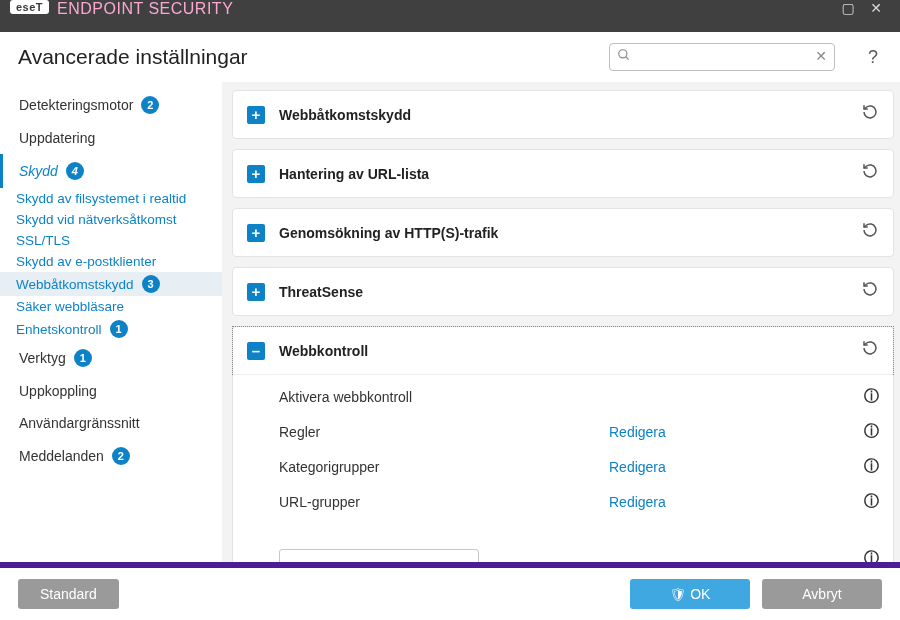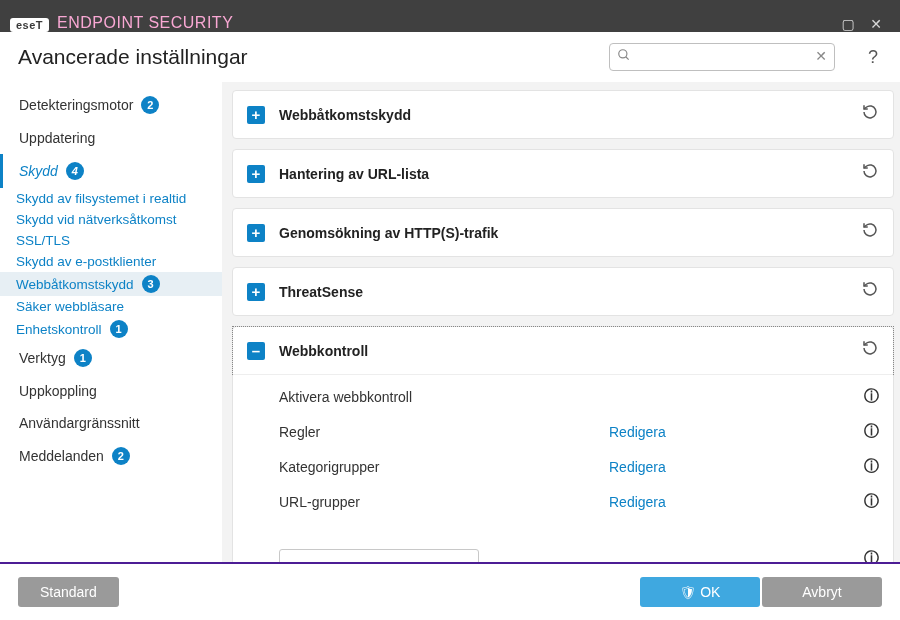--- a/index.html
+++ b/index.html
@@ -1,18 +1,18 @@
 <!DOCTYPE html>
 <html><head>
 <meta charset="utf-8">
 <style>
 * { box-sizing: border-box; margin: 0; padding: 0; font-family: "Segoe UI", Arial, sans-serif; }
 html, body { width: 900px; height: 620px; overflow: hidden; background: #fff; }
 
-.titlebar { height: 32px; background: #404040; color: #fff; display: flex; align-items: flex-end; padding: 0 10px; font-size: 12px; }
+.titlebar { height: 32px; background: #404040; color: #fff; display: flex; align-items: flex-start; padding: 0 10px; font-size: 12px; }
 .titlebar .logo { background: #fff; color: #3a3a3a; font-weight: bold; font-size: 11px; padding: 1px 6px; border-radius: 3px; margin-right: 8px; letter-spacing: 0.5px; }
 .titlebar .title { color: #f9a8d4; letter-spacing: 0.5px; font-size: 16px; }
 .titlebar .spacer { flex: 1; }
 .titlebar .winbtn { width: 28px; text-align: center; color: #d8d8d8; font-size: 14px; cursor: pointer; }
 
 .header { height: 50px; display: flex; align-items: center; padding: 0 18px; gap: 17px; }
 .header h1 { font-size: 21px; font-weight: 400; color: #222; flex: 1; }
 .searchwrap { position: relative; width: 226px; }
 .search { width: 100%; height: 28px; border: 1px solid #bfbfbf; border-radius: 4px; padding: 0 26px 0 28px; font-size: 13px; color: #444; }
 .searchwrap .mag { position: absolute; left: 8px; top: 5px; color: #888; font-size: 14px; }
@@ -47,28 +47,28 @@
 .link { color: #0d82c6; cursor: pointer; font-size: 14px; }
 
 .toggle { width: 40px; height: 20px; background: #0d82c6; border-radius: 10px; position: relative; cursor: pointer; }
 .toggle .knob { position: absolute; right: 2px; top: 2px; width: 16px; height: 16px; background: #fff; border-radius: 50%; }
 
 .msgrow { display: flex; align-items: flex-start; padding: 12px 14px 8px 46px; font-size: 14px; }
 .msgrow .label { flex: 0 0 330px; padding-top: 4px; color: #333; }
 .msgrow textarea { width: 200px; height: 64px; border: 1px solid #c8c8c8; border-radius: 3px; resize: none; font-family: inherit; font-size: 13px; padding: 4px; }
 .msgrow .info { color: #333; font-size: 15px; cursor: pointer; width: 20px; text-align: right; margin-left: auto; font-weight: bold; }
 
-.footer { height: 58px; display: flex; align-items: center; padding: 8px 18px; border-top: 2px solid #4c1d95; }
+.footer { height: 58px; display: flex; align-items: center; padding: 8px 18px; border-top: 6px solid #4c1d95; }
 .btn { height: 30px; padding: 0 22px; border: none; border-radius: 3px; font-size: 14px; cursor: pointer; display: inline-flex; align-items: center; justify-content: center; }
 .btn-default { background: #9a9a9a; color: #fff; }
 .btn-ok { background: #3fa8e0; color: #fff; min-width: 120px; }
 .btn-ok .shield { margin-right: 4px; font-size: 13px; }
 .btn-cancel { background: #9a9a9a; color: #fff; min-width: 120px; }
 .footer .spacer { flex: 1; }
-.footer .btn + .btn { margin-left: 2px; }
+.footer .btn + .btn { margin-left: 12px; }
 
 svg.reset-icon { width: 18px; height: 18px; }
 </style>
 </head>
 <body>
 
 <div class="titlebar">
   <span class="logo">eseT</span>
   <span class="title">ENDPOINT SECURITY</span>
   <span class="spacer"></span>

